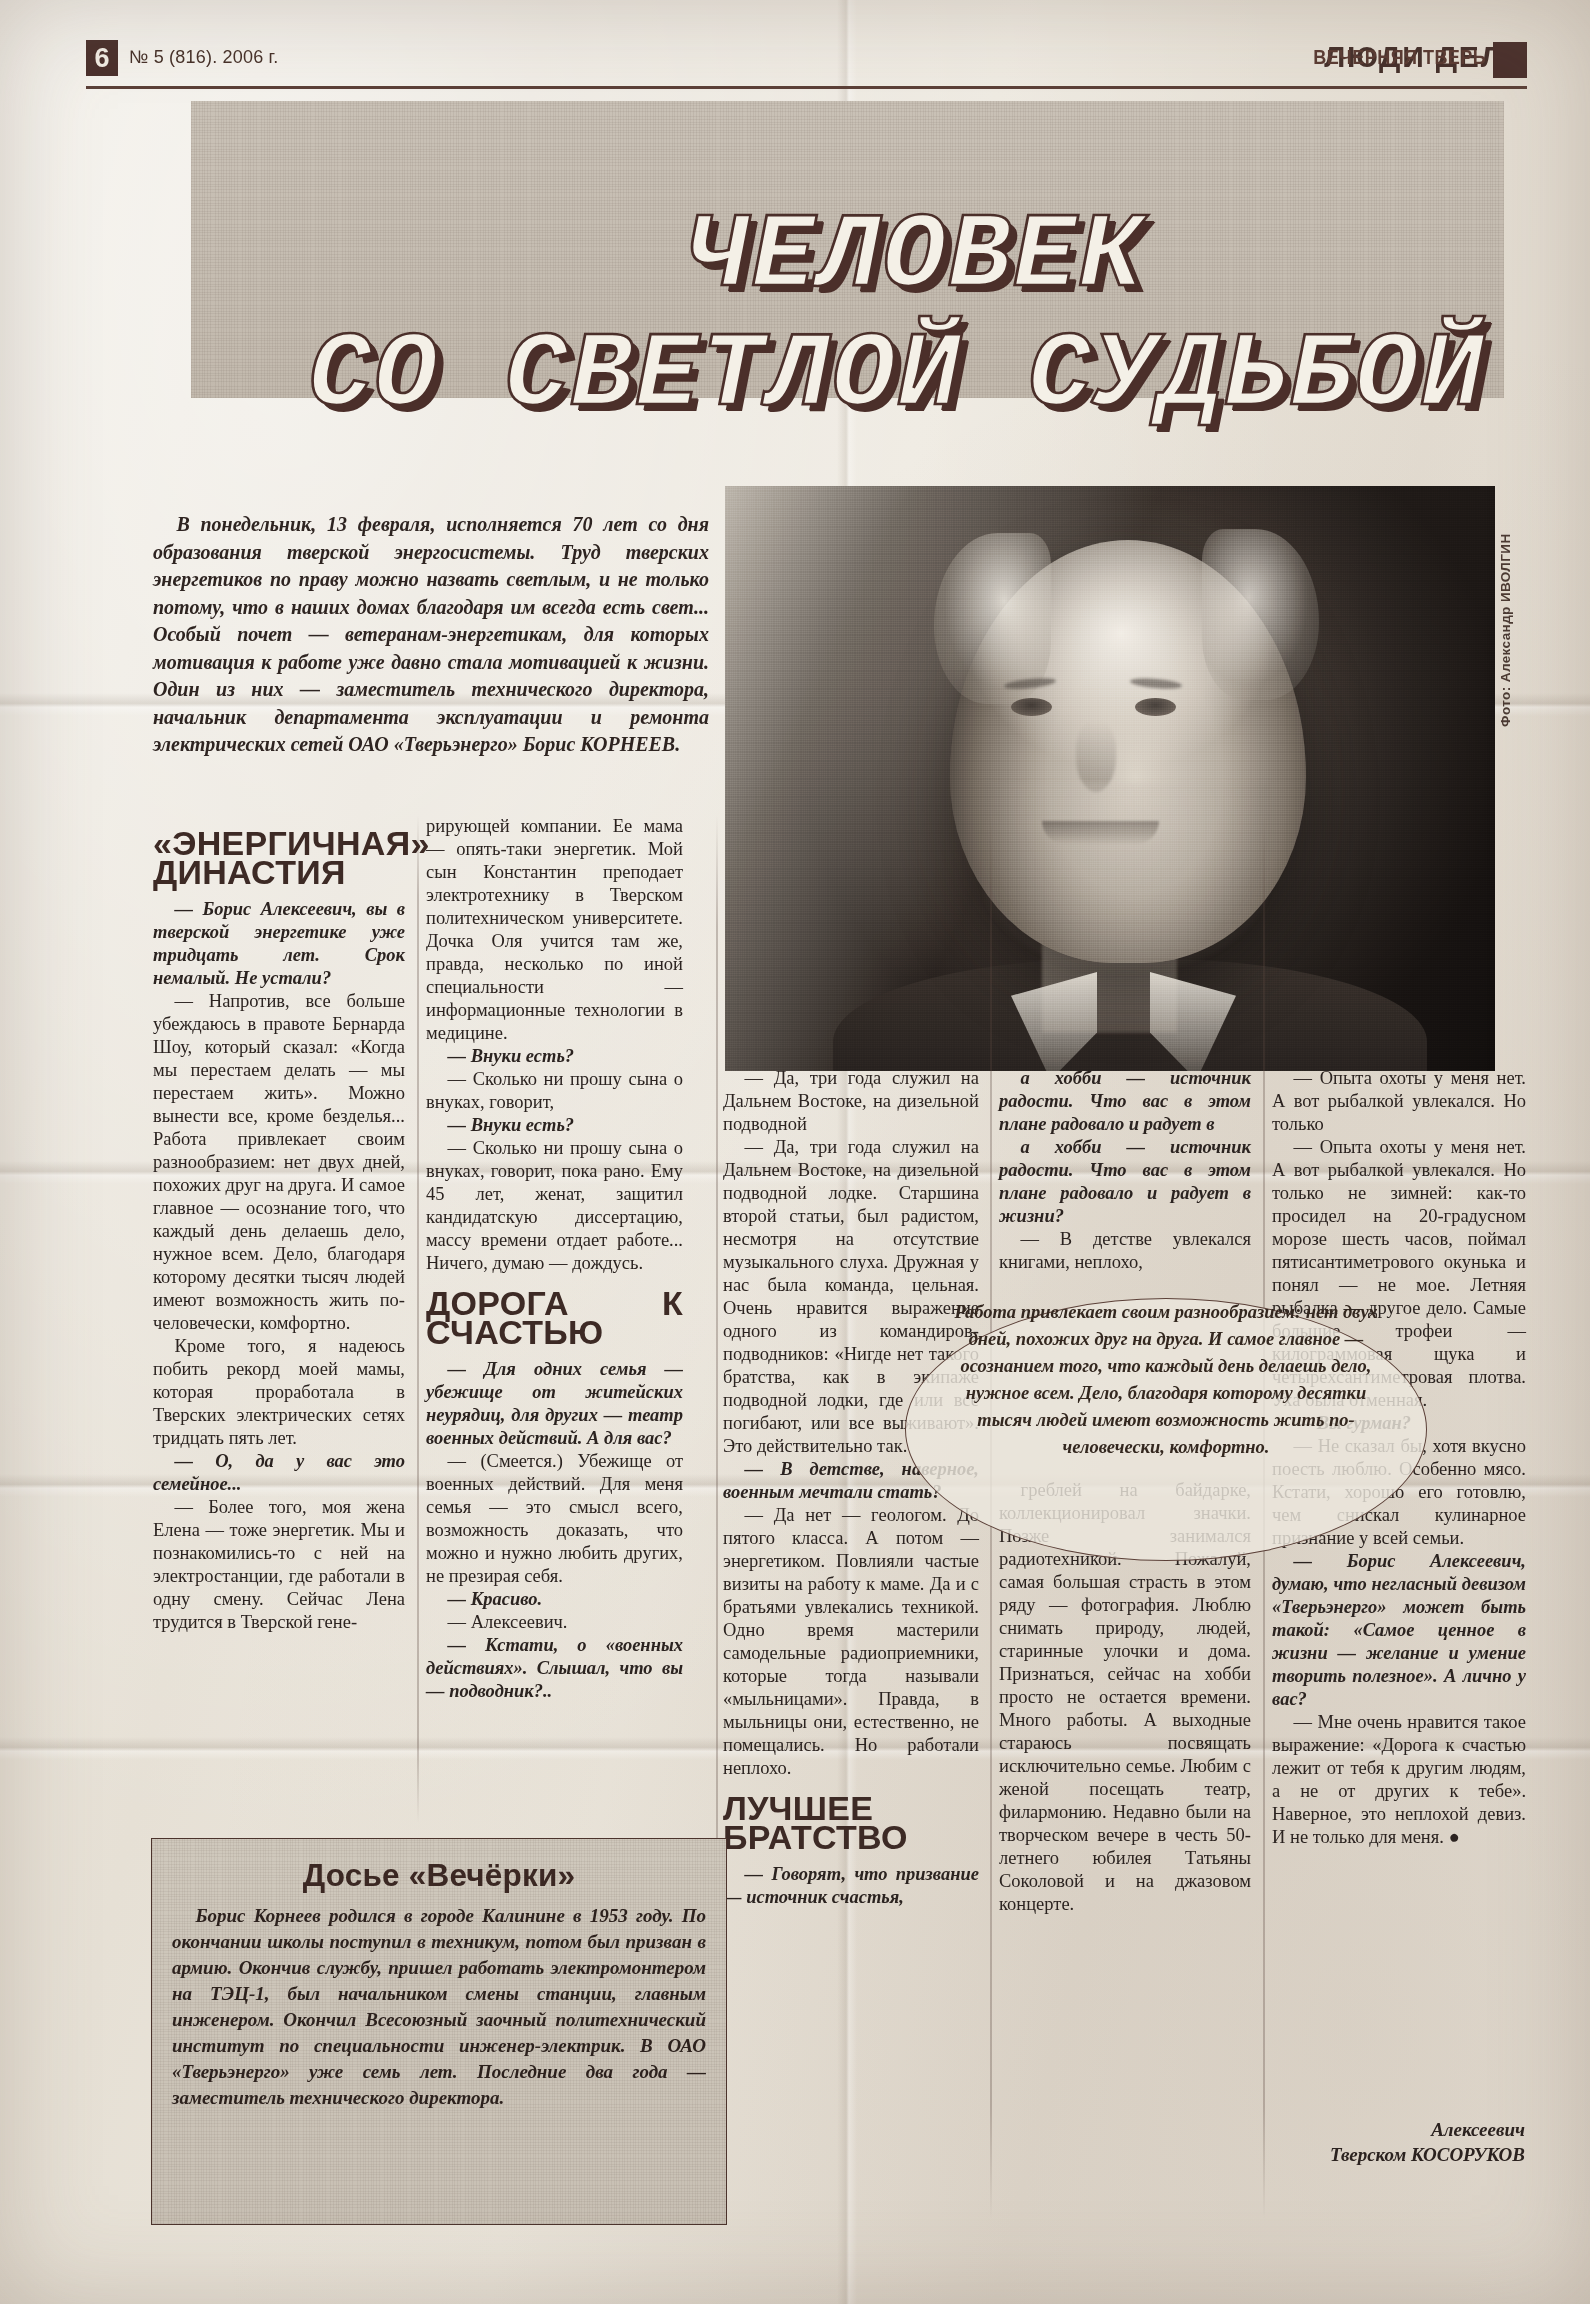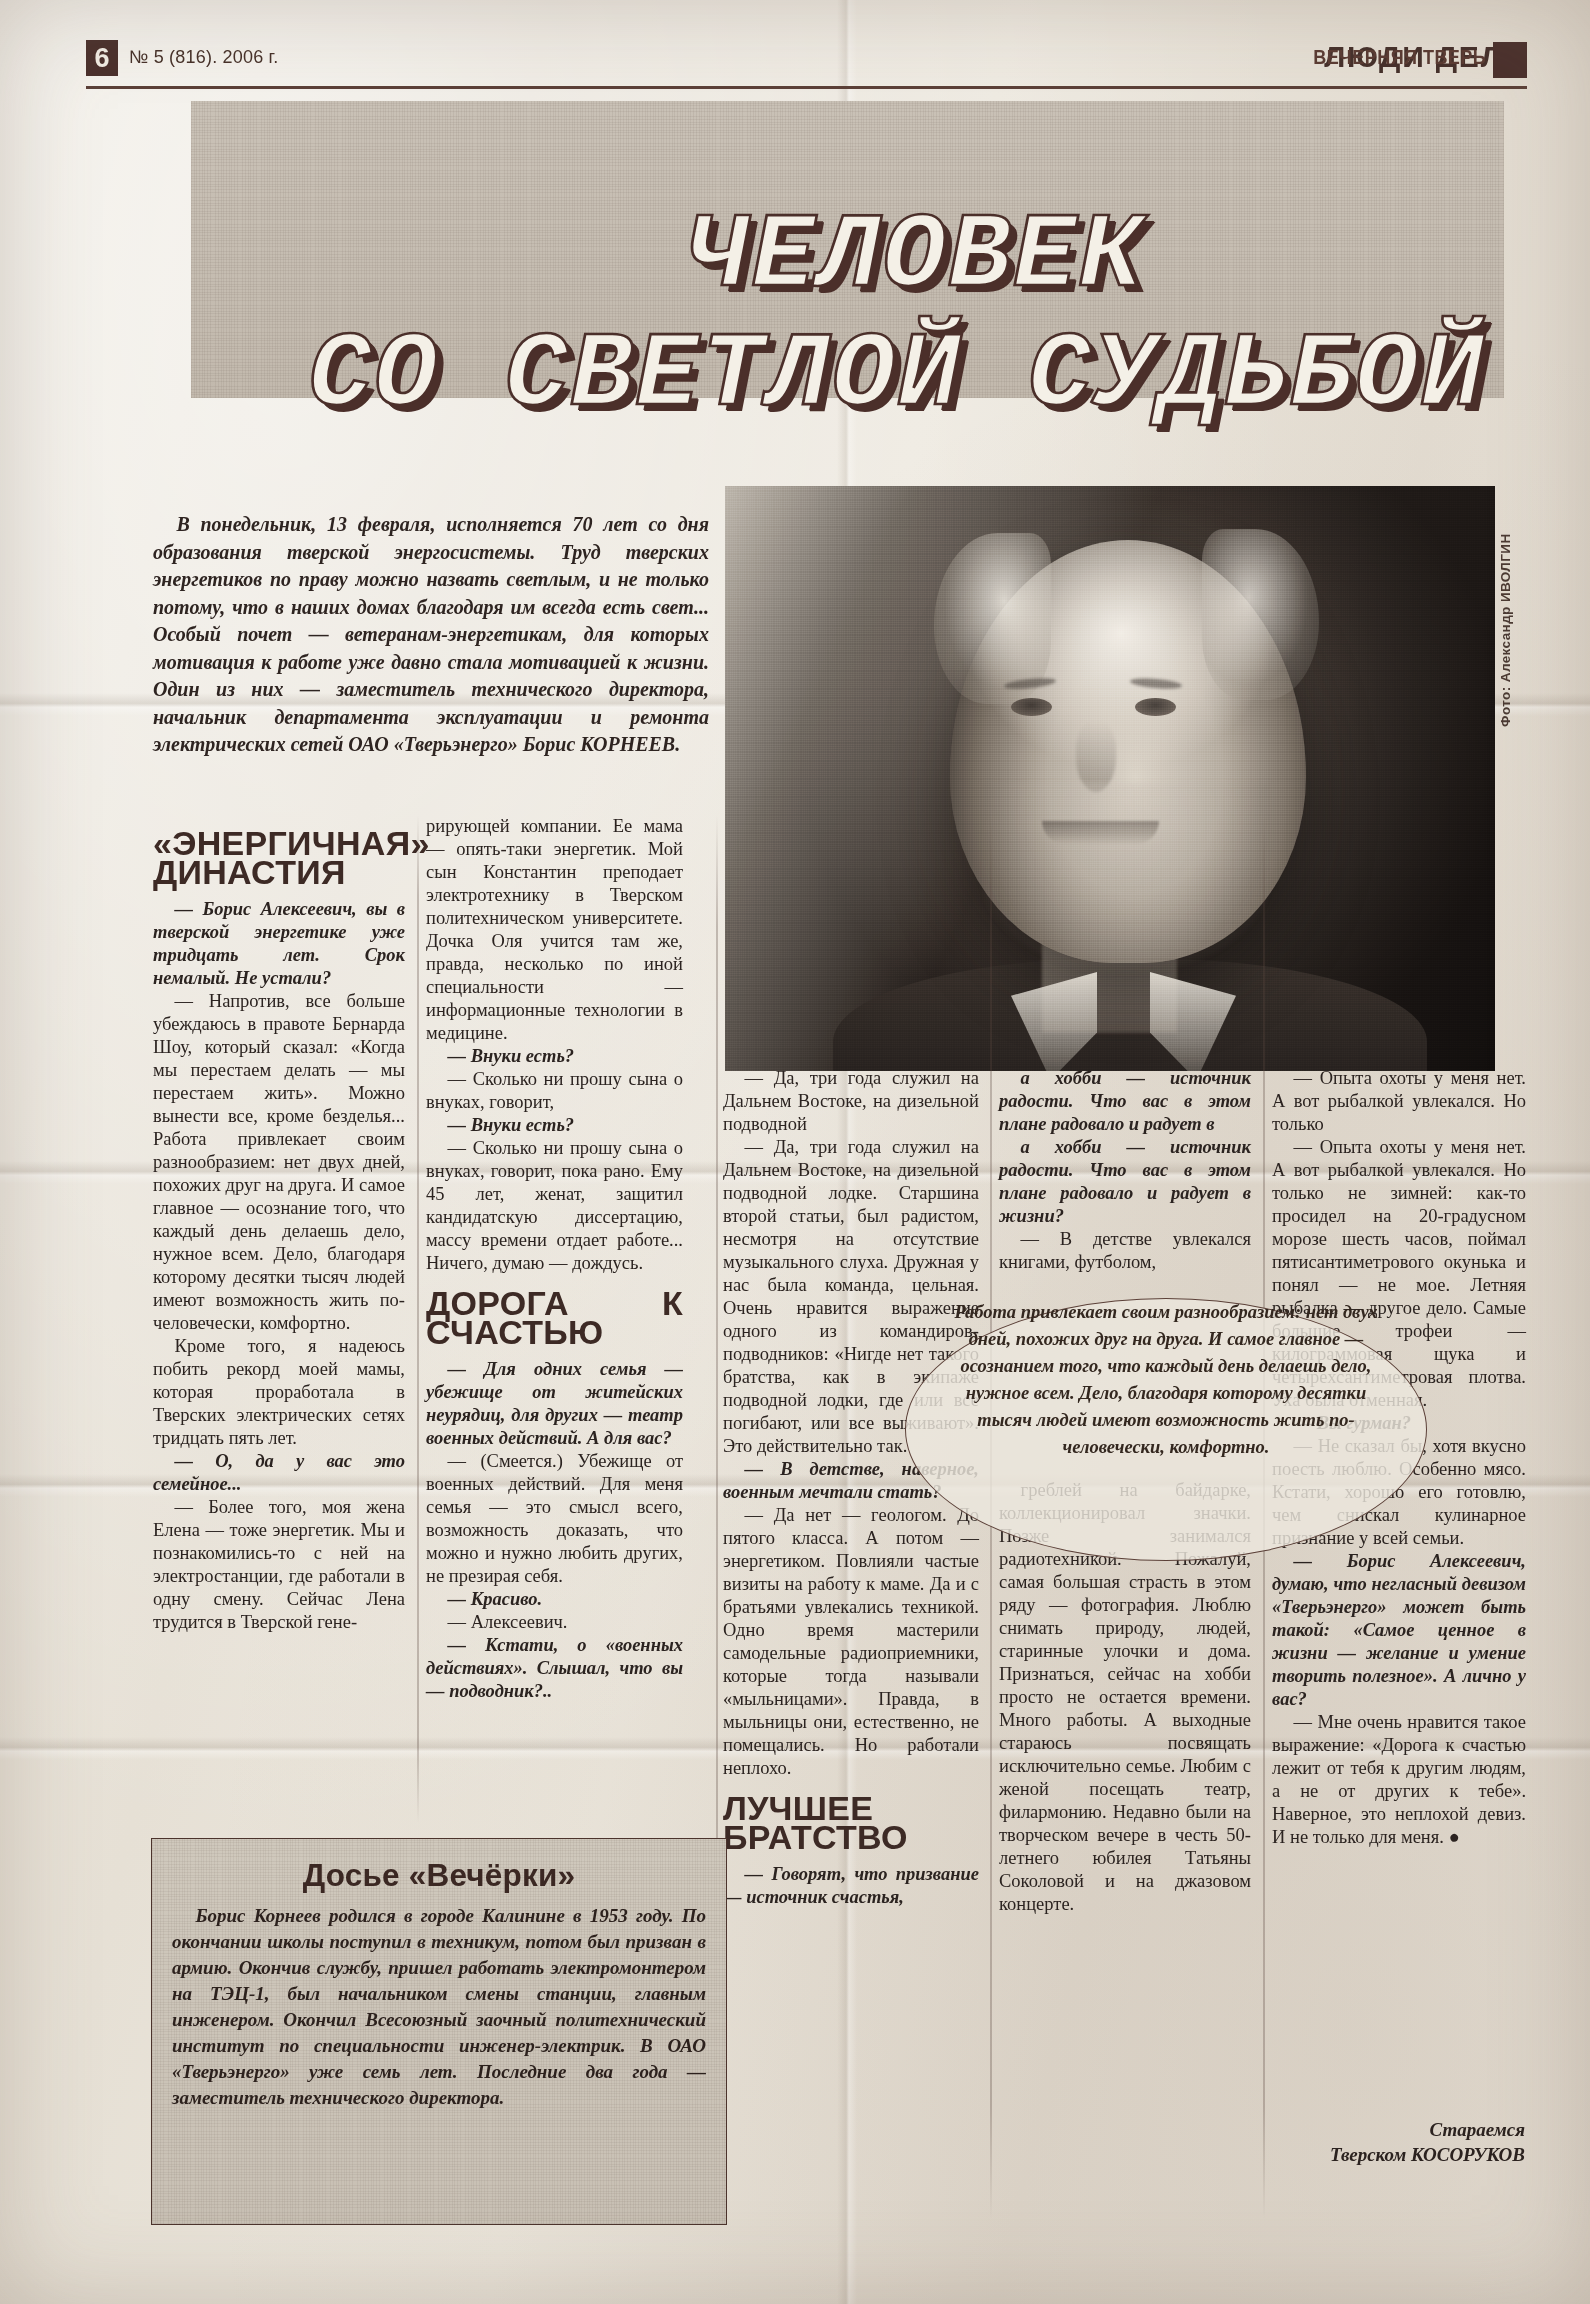--- a/index.html
+++ b/index.html
@@ -355,21 +355,21 @@
       <p>— Да, три года служил на Дальнем Востоке, на дизельной подводной лодке. Старшина второй статьи, был радистом, несмотря на отсутствие музыкального слуха. Дружная у нас была команда, цельная. Очень нравится выражение одного из командиров-подводников: «Нигде нет такого братства, как в экипаже подводной лодки, где или все погибают, или все выживают». Это действительно так.</p>
       <p class="q">— В детстве, наверное, военным мечтали стать?</p>
       <p>— Да нет — геологом. До пятого класса. А потом — энергетиком. Повлияли частые визиты на работу к маме. Да и с братьями увлекались техникой. Одно время мастерили самодельные радиоприемники, которые тогда называли «мыльницами». Правда, в мыльницы они, естественно, не помещались. Но работали неплохо.</p>
       <h3>ЛУЧШЕЕ БРАТСТВО</h3>
       <p class="q">— Говорят, что призвание — источник счастья,</p>
     </div>
 
     <div class="col c4" style="top:252px;">
       <p class="q">а хобби — источник радости. Что вас в этом плане радовало и радует в</p>
       <p class="q">а хобби — источник радости. Что вас в этом плане радовало и радует в жизни?</p>
-      <p>— В детстве увлекался книгами, футболом,</p>
+      <p>— В детстве увлекался книгами, неплохо,</p>
       <p style="margin-top:205px">греблей на байдарке, коллекционировал значки. Позже занимался радиотехникой. Пожалуй, самая большая страсть в этом ряду — фотография. Люблю снимать природу, людей, старинные улочки и дома. Признаться, сейчас на хобби просто не остается времени. Много работы. А выходные стараюсь посвящать исключительно семье. Любим с женой посещать театр, филармонию. Недавно были на творческом вечере в честь 50-летнего юбилея Татьяны Соколовой и на джазовом концерте.</p>
     </div>
 
     <div class="col c5" style="top:252px;">
       <p>— Опыта охоты у меня нет. А вот рыбалкой увлекался. Но только</p>
       <p>— Опыта охоты у меня нет. А вот рыбалкой увлекался. Но только не зимней: как-то просидел на 20-градусном морозе шесть часов, поймал пятисантиметрового окунька и понял — не мое. Летняя рыбалка — другое дело. Самые большие трофеи — килограммовая щука и четырехсантиметровая плотва. Уха была отменная.</p>
       <p class="q">— Вы гурман?</p>
       <p>— Не сказал бы, хотя вкусно поесть люблю. Особенно мясо. Кстати, хорошо его готовлю, чем снискал кулинарное признание у всей семьи.</p>
       <p class="q">— Борис Алексеевич, думаю, что негласный девизом «Тверьэнерго» может быть такой: «Самое ценное в жизни — желание и умение творить полезное». А лично у вас?</p>
       <p>— Мне очень нравится такое выражение: «Дорога к счастью лежит от тебя к другим людям, а не от других к тебе». Наверное, это неплохой девиз. И не только для меня.<span class="endmark"> ●</span></p>
@@ -380,19 +380,19 @@
   <div class="pullquote">
     <p>Работа привлекает своим разнообразием: нет двух дней, похожих друг на друга. И самое главное — осознанием того, что каждый день делаешь дело, нужное всем. Дело, благодаря которому десятки тысяч людей имеют возможность жить по-человечески, комфортно.</p>
   </div>
 
   <div class="dossier">
     <h3>Досье «Вечёрки»</h3>
     <p>Борис Корнеев родился в городе Калинине в 1953 году. По окончании школы поступил в техникум, потом был призван в армию. Окончив службу, пришел работать электромонтером на ТЭЦ-1, был начальником смены станции, главным инженером. Окончил Всесоюзный заочный политехнический институт по специальности инженер-электрик. В ОАО «Тверьэнерго» уже семь лет. Последние два года — заместитель технического директора.</p>
   </div>
 
   <div class="byline">
-    <div>Стараемся</div>
+    <div>Алексеевич</div>
     <div>Тверском КОСОРУКОВ</div>
   </div>
 
   <div class="edge"></div>
 </div>
 
 
 </body></html>

